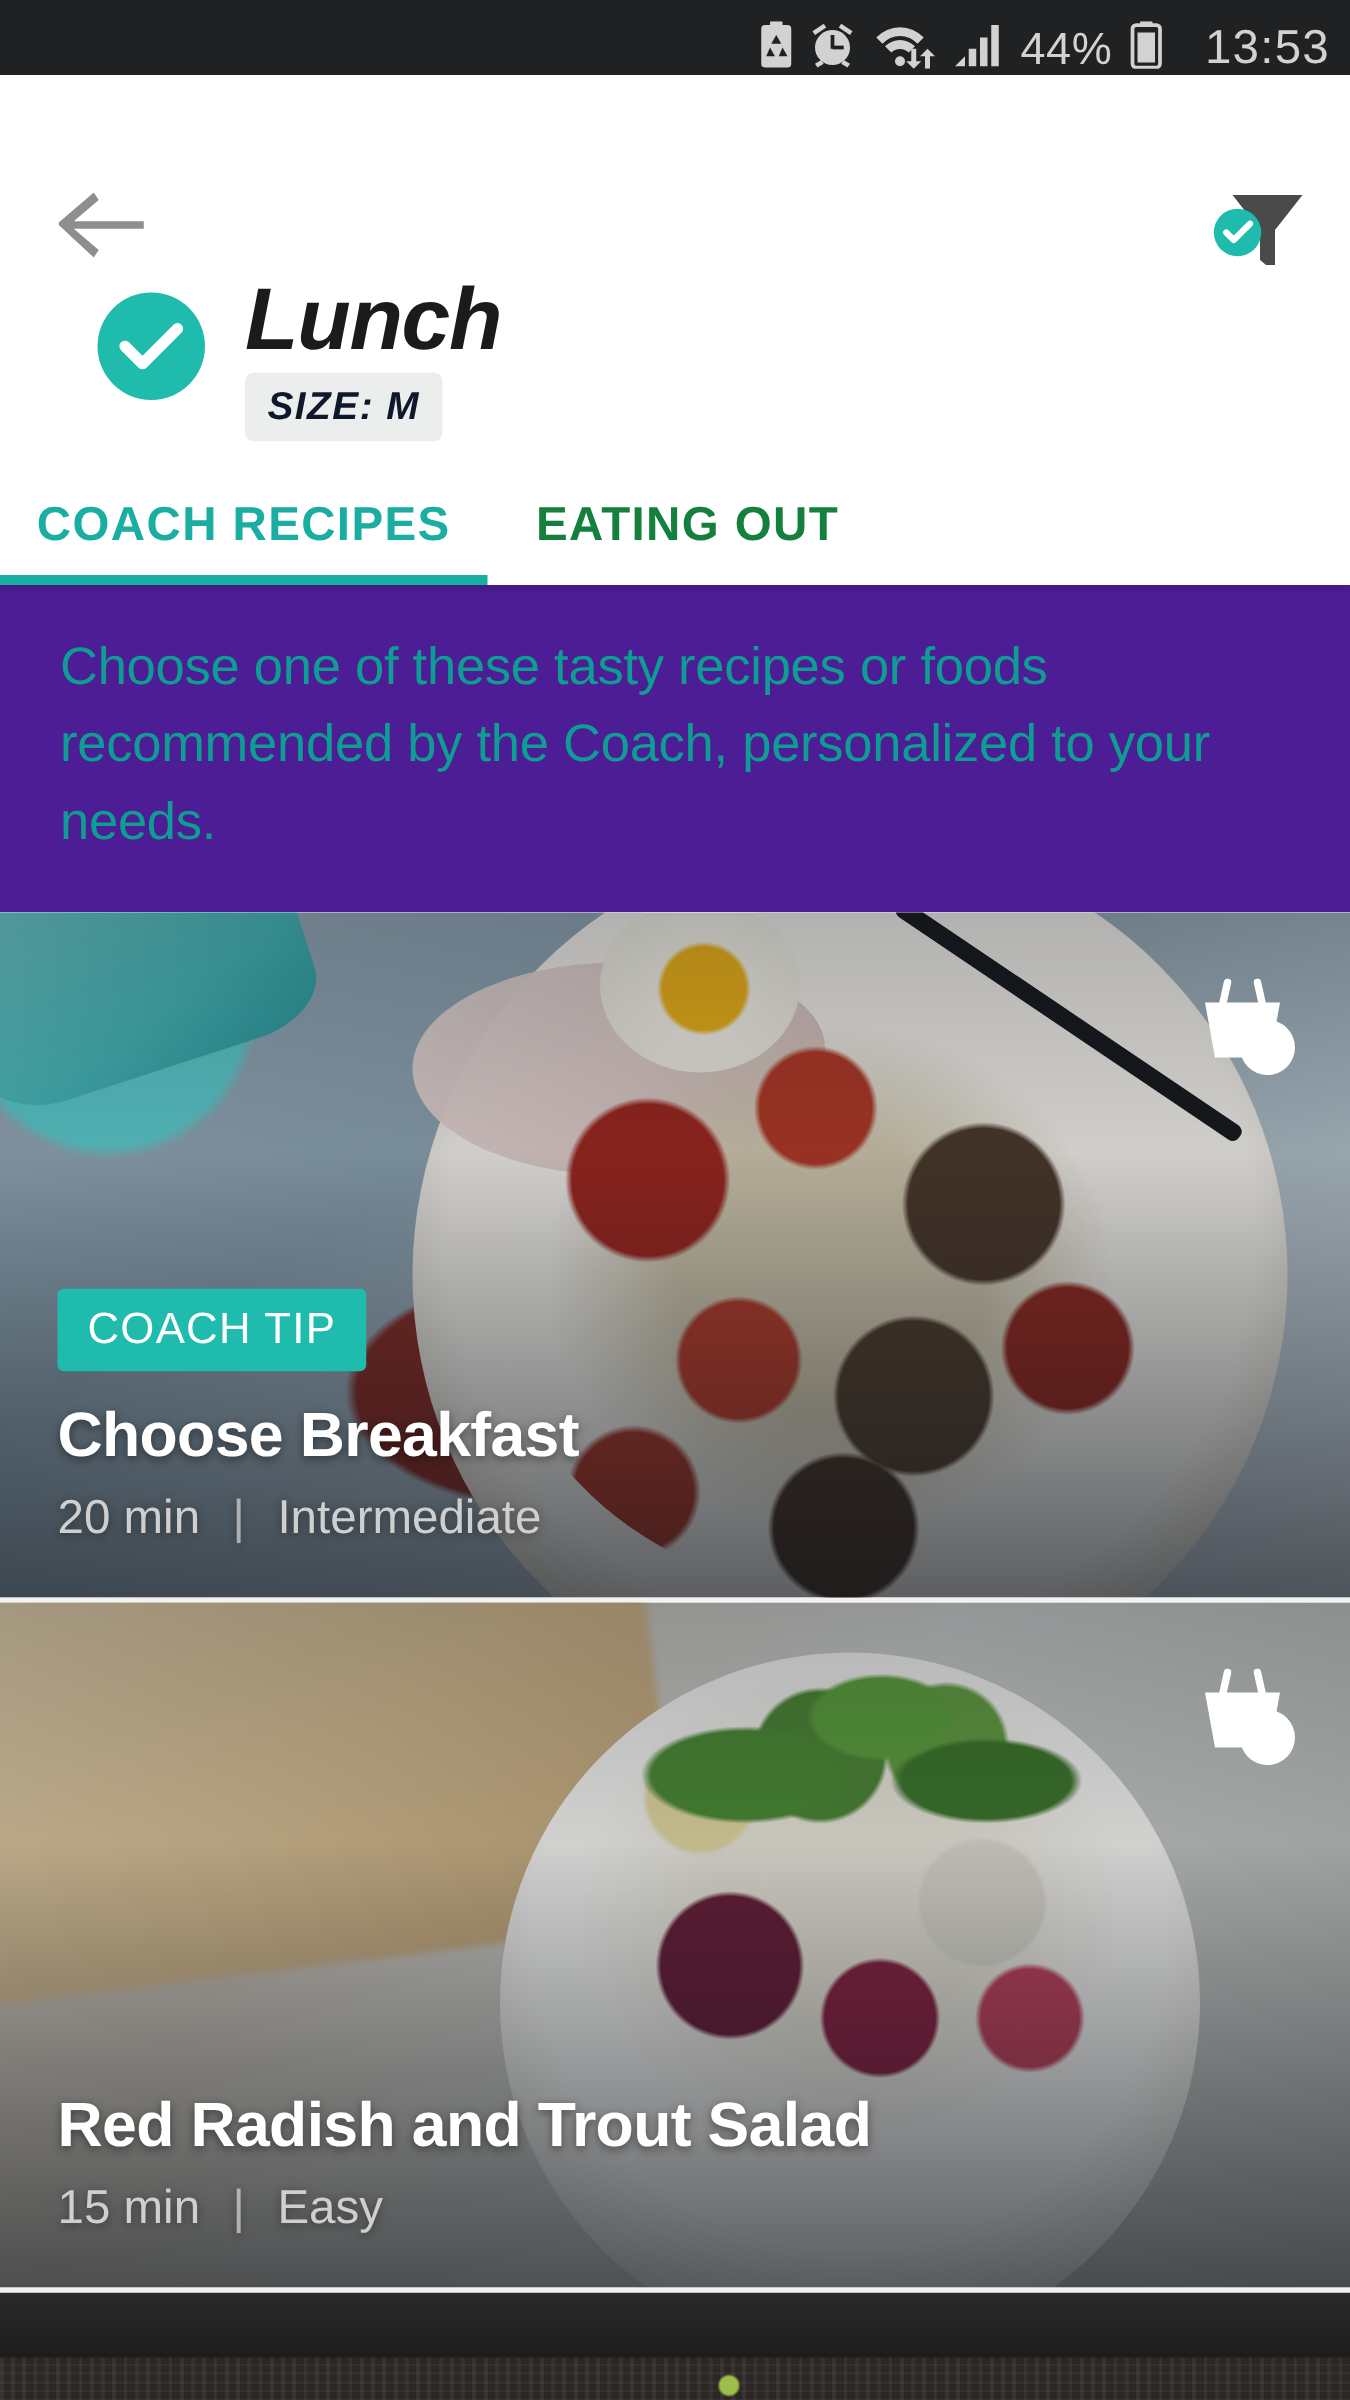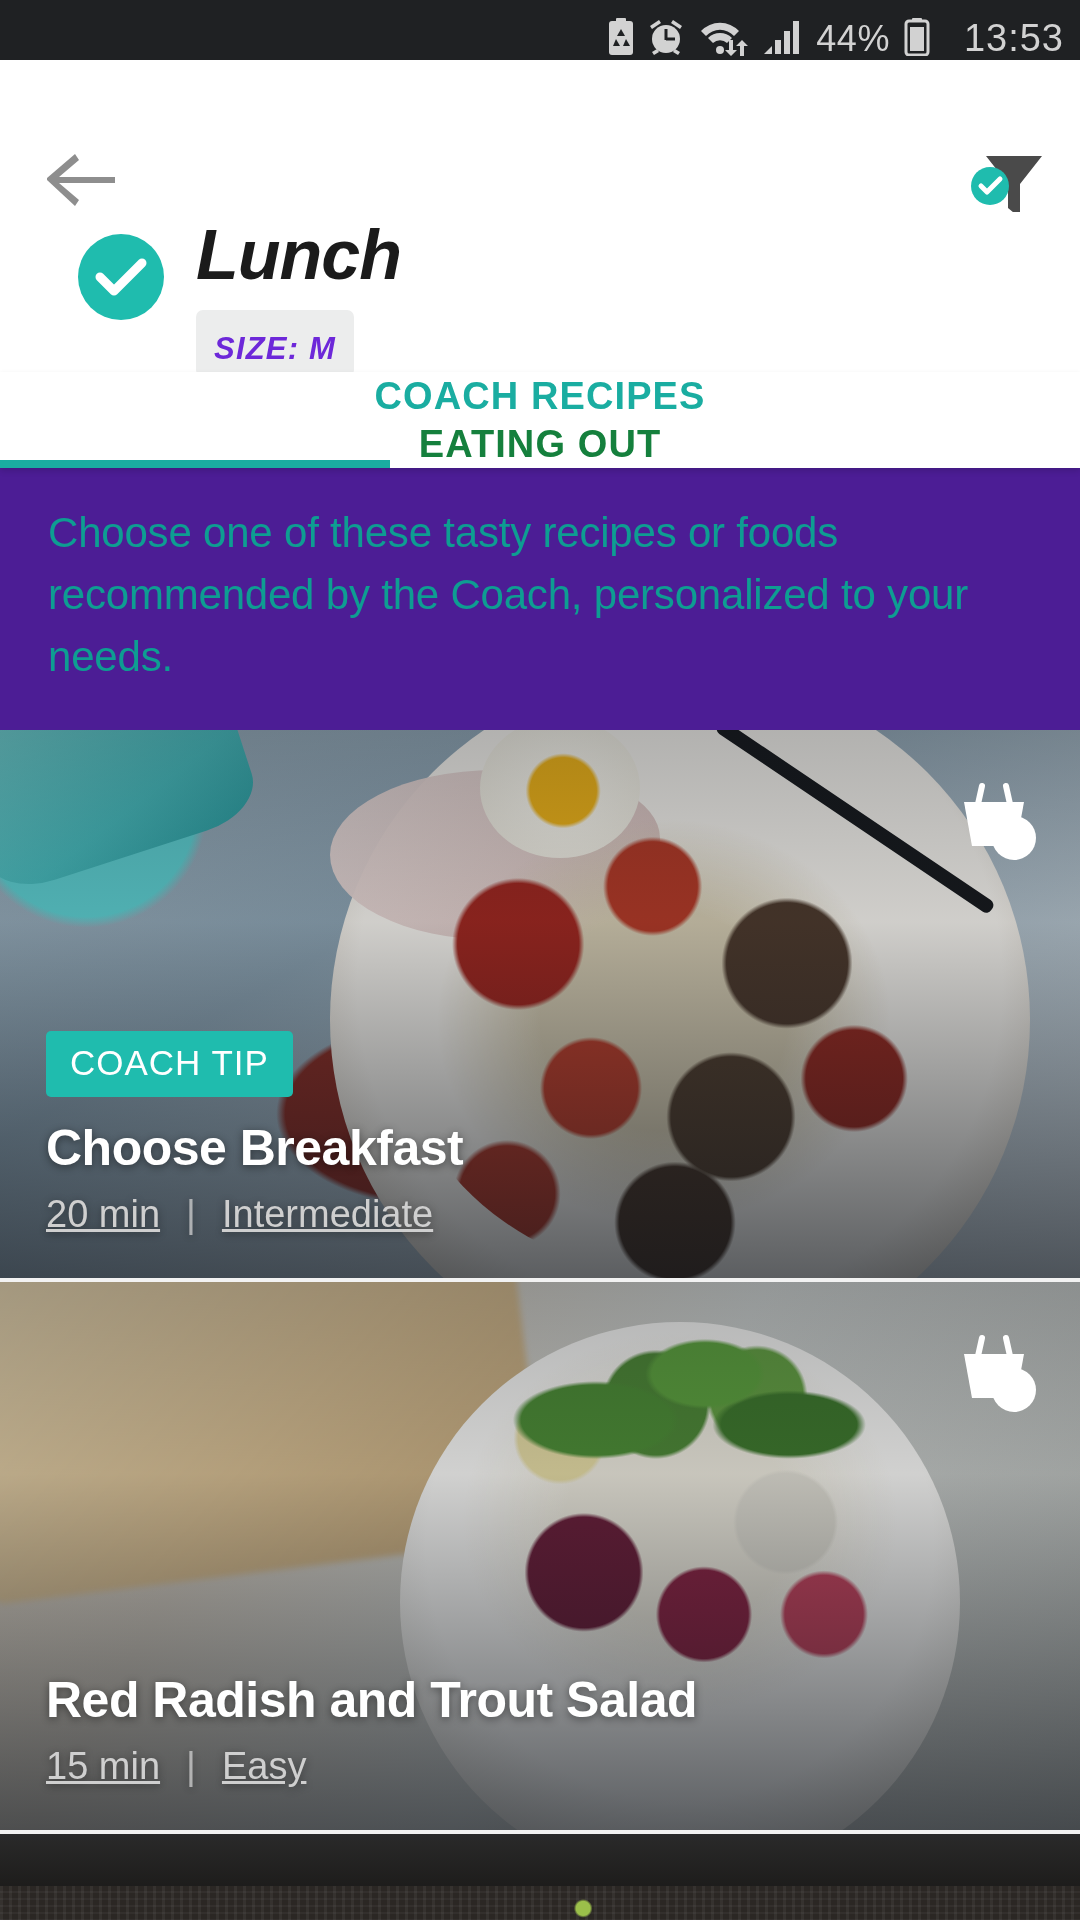--- a/index.html
+++ b/index.html
@@ -49,33 +49,32 @@
     width:86px; height:86px; border-radius:50%;
     background:#1fbcae;
     display:flex; align-items:center; justify-content:center;
   }
   .title-wrap{ position:absolute; left:196px; top:0px;font-style:italic; }
   .page-title{
     font-size:70px; font-weight:700; color:#1b1b1b;
     letter-spacing:-1px; line-height:86px;
   }
   .size-badge{
-    display:inline-block; margin-top:12px;
-    background:#eceded; color:#6d28d9;
+    display:inline-block; margin-top:0;
+    background:#eceded; color:#0f172a;
     font-size:31px; font-weight:700; letter-spacing:1.2px;
-    padding:21px 18px 10px 18px; border-radius:7px;
+    padding:9px 18px 10px 18px; border-radius:7px;
   }
 
   
   .tabs{
     position:relative; height:96px; background:#fff;
     display:flex; align-items:center; padding-left:0;
     box-shadow:0 3px 6px rgba(0,0,0,0.14);
     z-index:5;
-    flex-direction:column;
   }
   .tab{
     font-size:38px; font-weight:700; letter-spacing:1.1px;
     height:100%; display:flex; align-items:center; justify-content:center;
     cursor:pointer;
   }
   .tab.t1{ width:390px; color:#1aada1; }
   .tab.t2{ width:320px; color:#15803d; }
   .tab-underline{
     position:absolute; bottom:0; left:0;
@@ -121,21 +120,20 @@
   }
   .card-title{
     color:#ffffff; font-size:50px; font-weight:700;
     letter-spacing:-0.5px; line-height:58px;
     text-shadow:0 2px 8px rgba(0,0,0,0.45);
   }
   .card-meta{
     margin-top:16px; color:#cfcfcf; font-size:38px;
     display:flex; align-items:flex-end; gap:0;
     text-shadow:0 2px 8px rgba(0,0,0,0.4);
-    text-decoration:underline;
   }
   .card-meta .sep{ margin:0 26px; opacity:0.75; font-weight:300;}
 
   
   .ph1{
     background:
       radial-gradient(circle at 52% 58%, #e8e4dc 0 23%, rgba(232,228,220,0) 24%),
       radial-gradient(circle at 60% 42%, #f5cf55 0 4%, #fdfaf2 5% 9%, rgba(0,0,0,0) 10%),
       radial-gradient(ellipse at 40% 70%, #8d2f26 0 16%, rgba(0,0,0,0) 17%),
       radial-gradient(ellipse at 66% 74%, #5a4334 0 14%, rgba(0,0,0,0) 15%),

